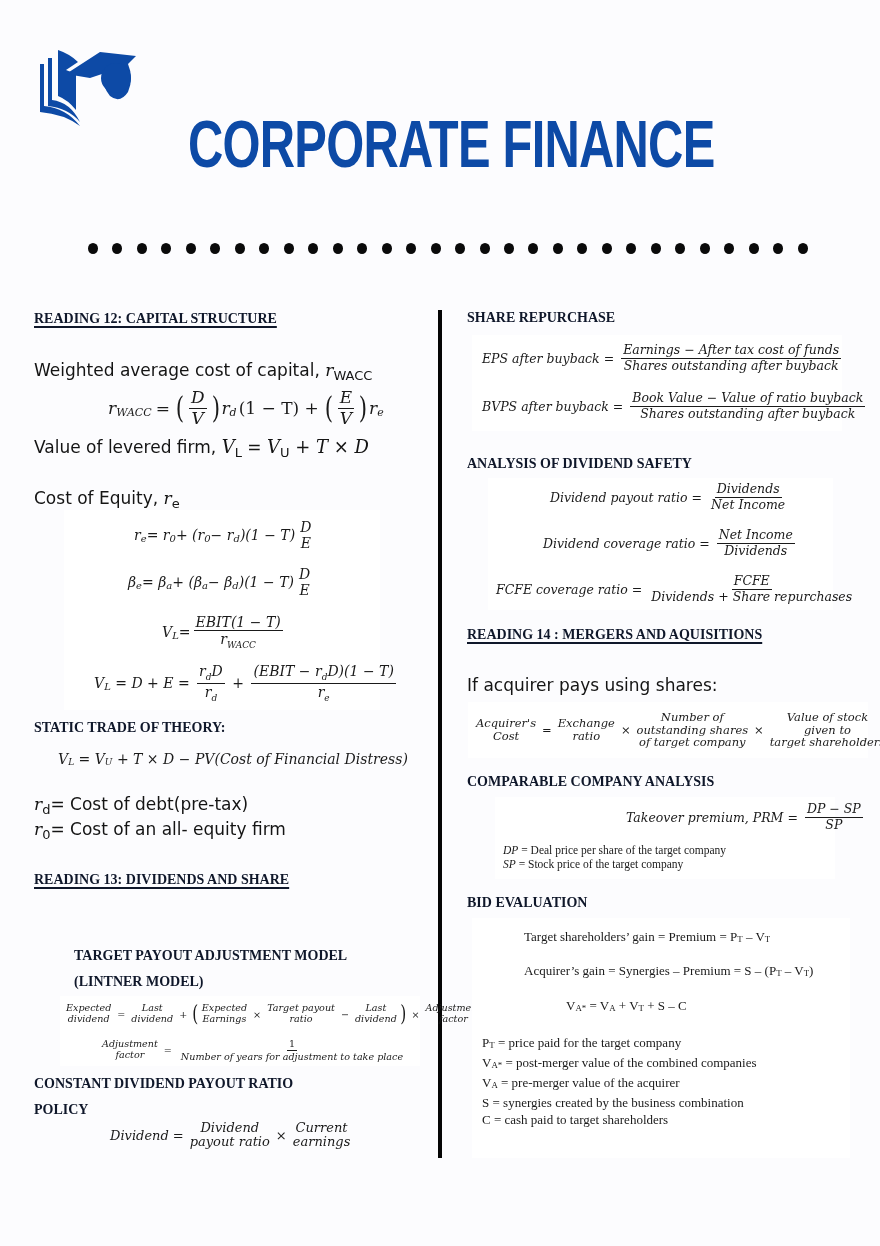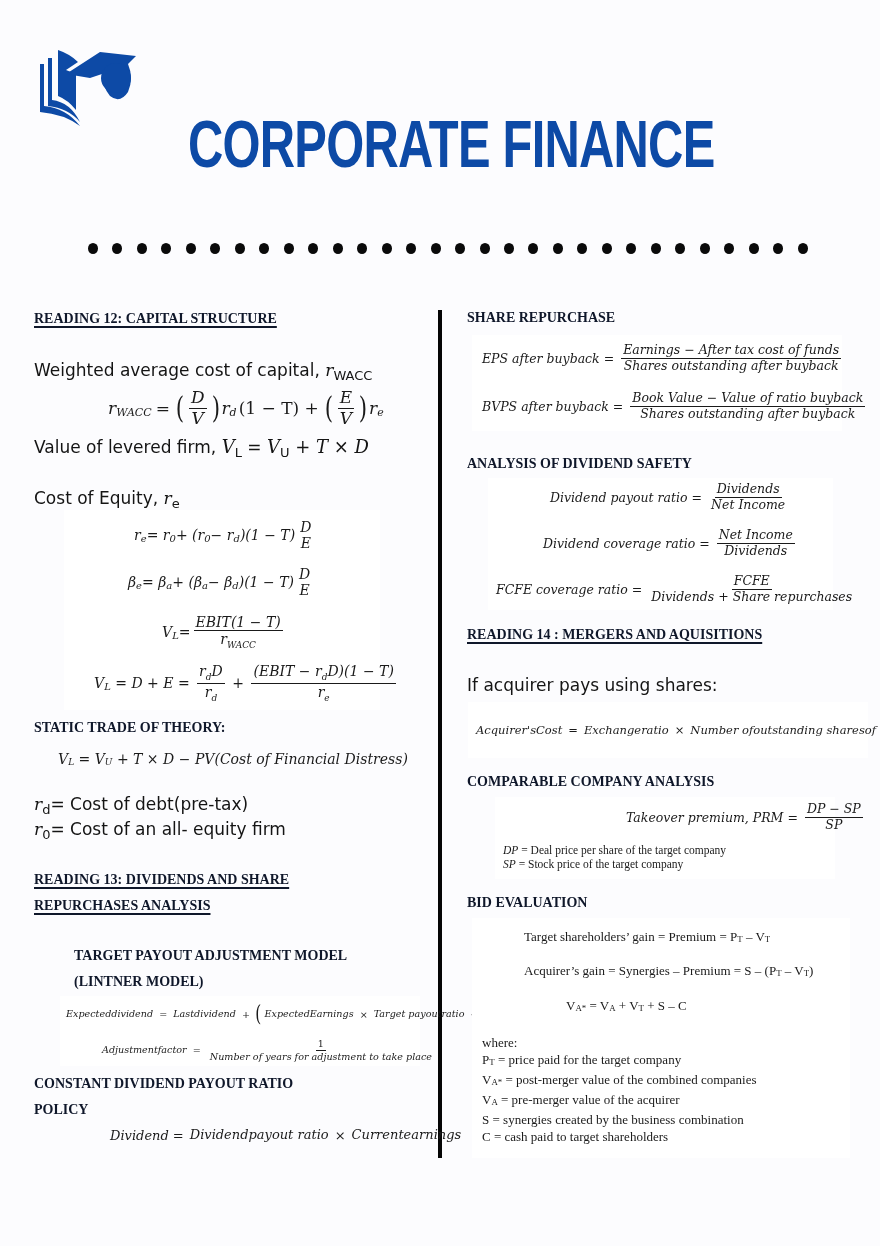--- a/index.html
+++ b/index.html
@@ -24,21 +24,21 @@
   .p i { font-family: "DejaVu Serif", serif; }
   .p sub { font-size: 13px; vertical-align: -4px; font-style: normal; font-family: "DejaVu Sans", sans-serif; }
 
   .eq { position: absolute; font-family: "DejaVu Serif", serif; font-style: italic; color: #1a1a1a; white-space: nowrap; display: flex; align-items: center; }
   .eq .n { font-style: normal; }
   .frac { display: inline-flex; flex-direction: column; align-items: center; margin: 0 3px; vertical-align: middle; }
   .frac .num { border-bottom: 1.3px solid #1a1a1a; padding: 0 2px; line-height: 1.15; }
   .frac .den { padding: 0 2px; line-height: 1.15; }
   .frac.nobar .num { border-bottom: none; }
   .op { margin: 0 4px; font-style: normal; }
-  .stack { display: inline-flex; flex-direction: row; align-items: center; line-height: 1.1; margin: 0 2px; justify-content: flex-end; }
+  .stack { display: inline-flex; flex-direction: column; align-items: center; line-height: 1.1; margin: 0 2px; justify-content: flex-end; }
   .paren { font-size: 1.8em; font-style: normal; line-height: 1; transform: scaleX(0.7); }
 
   .eqbox { position: absolute; background: #ffffff; }
 
   .serif-txt { position: absolute; font-family: "Liberation Serif", serif; color: #1a1a1a; white-space: nowrap; }
   .serif-txt sub { font-size: 0.68em; vertical-align: -1px; }
 </style>
 </head>
 <body>
 
@@ -194,21 +194,20 @@
 
 <div class="p" style="left:34px; top:793px;">
   <i>r</i><sub>d</sub><span>= Cost of debt(pre-tax)</span>
 </div>
 <div class="p" style="left:34px; top:818px;">
   <i>r</i><sub>0</sub><span>= Cost of an all- equity firm</span>
 </div>
 
 <div class="h u" style="left:34px; top:867px;">
   <div>READING 13: DIVIDENDS AND SHARE</div>
-  <div>REPURCHASES ANALYSIS</div>
 </div>
 
 <div class="h" style="left:34px; top:943px;margin-left:40px;">
   <div>TARGET PAYOUT ADJUSTMENT MODEL</div>
   <div>(LINTNER MODEL)</div>
 </div>
 
 <div class="eqbox" style="left:60px; top:996px; width:360px; height:70px;"></div>
 <div class="eq" style="left:64px; top:1000px; font-size:9.6px; height:28px;">
   <span class="stack">
@@ -359,21 +358,20 @@
 <div class="serif-txt" style="left:503px; top:843px; font-size:11.5px; line-height:14px;"><i>DP</i><span> = Deal price per share of the target company</span></div>
 <div class="serif-txt" style="left:503px; top:857px; font-size:11.5px; line-height:14px;"><i>SP</i><span> = Stock price of the target company</span></div>
 
 <div class="h" style="left:467px; top:890px;">BID EVALUATION</div>
 <div class="eqbox" style="left:472px; top:918px; width:378px; height:240px;"></div>
 <div class="serif-txt" style="left:524px; top:929px; font-size:13px;"><span>Target shareholders’ gain = Premium = P</span><sub>T</sub><span> – V</span><sub>T</sub></div>
 <div class="serif-txt" style="left:524px; top:963px; font-size:13px;"><span>Acquirer’s gain = Synergies – Premium = S – (P</span><sub>T</sub><span> – V</span><sub>T</sub><span>)</span></div>
 <div class="serif-txt" style="left:566px; top:998px; font-size:13px;"><span>V</span><sub>A*</sub><span> = V</span><sub>A</sub><span> + V</span><sub>T</sub><span> + S – C</span></div>
 
 <div class="serif-txt" style="left:482px; top:1034px; font-size:13px; line-height:17px;">
-  <div>where:</div>
   <div id="bid-defs">
       <div><span>P</span><sub>T</sub><span> = price paid for the target company</span></div>
       <div><span>V</span><sub>A*</sub><span> = post-merger value of the combined companies</span></div>
       <div><span>V</span><sub>A</sub><span> = pre-merger value of the acquirer</span></div>
       <div><span>S</span><span> = synergies created by the business combination</span></div>
       <div><span>C</span><span> = cash paid to target shareholders</span></div>
     </div>
 </div>
 
 </body></html>

